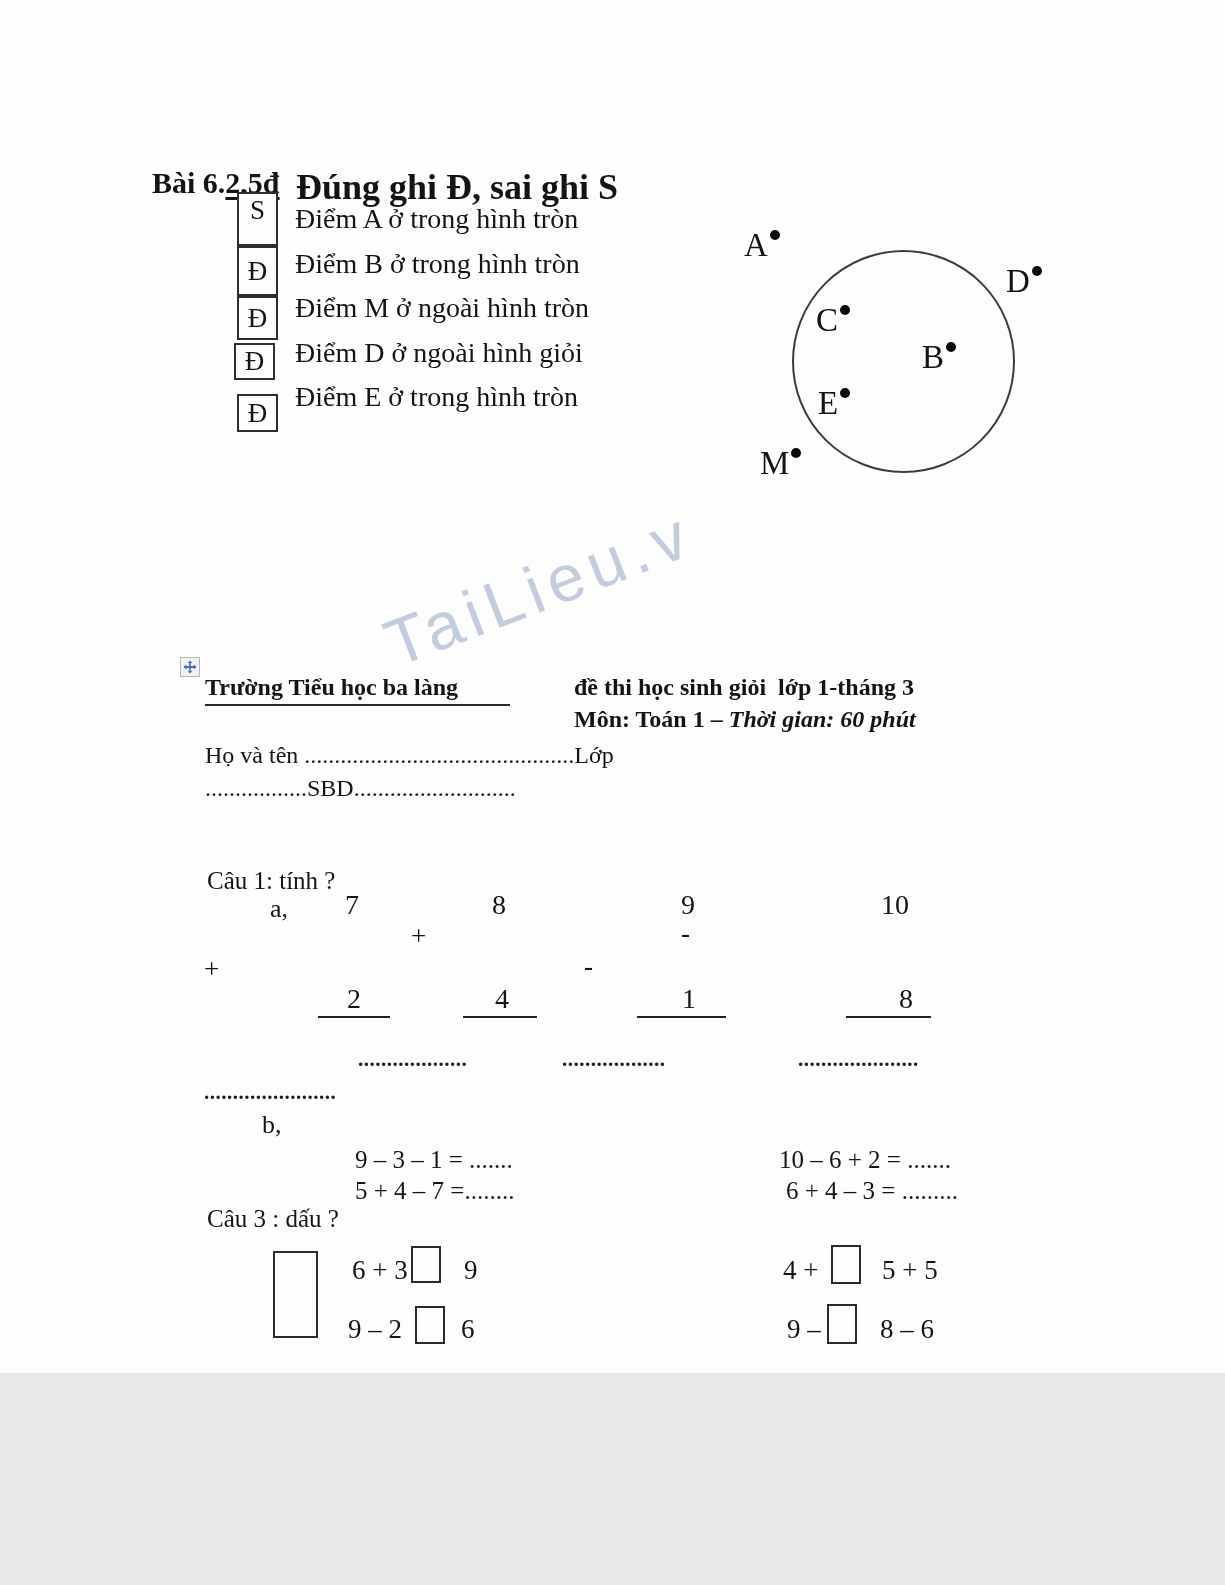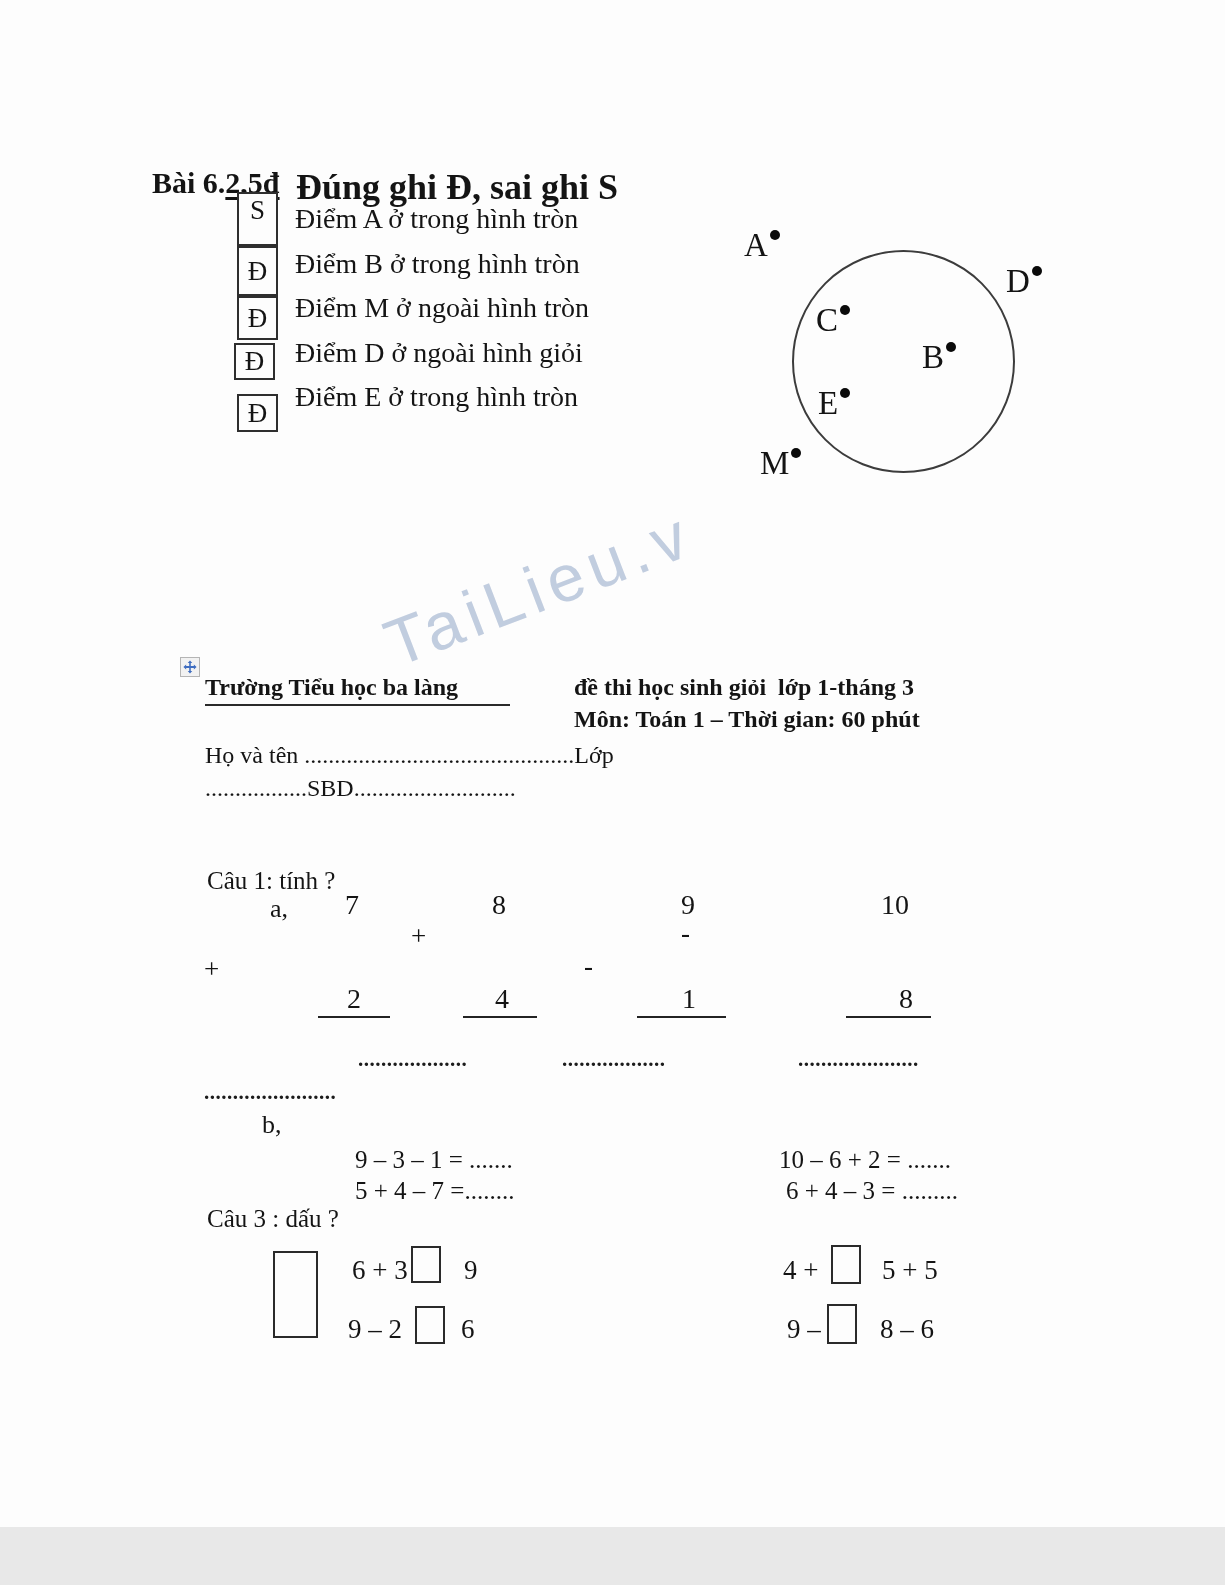--- a/index.html
+++ b/index.html
@@ -1,27 +1,27 @@
 <!DOCTYPE html>
 <html><head>
 <meta charset="utf-8">
 <style>
   html,body{margin:0;padding:0;background:#e8e8e8;}
   .page{
     position:relative;
-    width:1225px;height:1527px;
+    width:1225px;height:1373px;
     background:#fdfdfd;
     overflow:hidden;
     font-family:"Liberation Serif","DejaVu Serif",serif;
     color:#141414;
     margin:0 auto;
   }
   .abs{position:absolute;}
   .b{font-weight:bold;}
-  .it{}
+  .it{font-style:italic;}
 
   
   .bai6-title{top:166px;left:152px;font-size:30px;font-weight:bold;white-space:pre;}
   .u25{text-decoration:underline;text-underline-offset:4px;}
   .bai6-instr{top:166px;left:296px;font-size:36px;font-weight:bold;}
   .mark-box{
     border:2px solid #2e2e2e;
     display:flex;justify-content:center;align-items:center;
     font-size:27px;background:#fdfdfd;box-sizing:border-box;
   }

